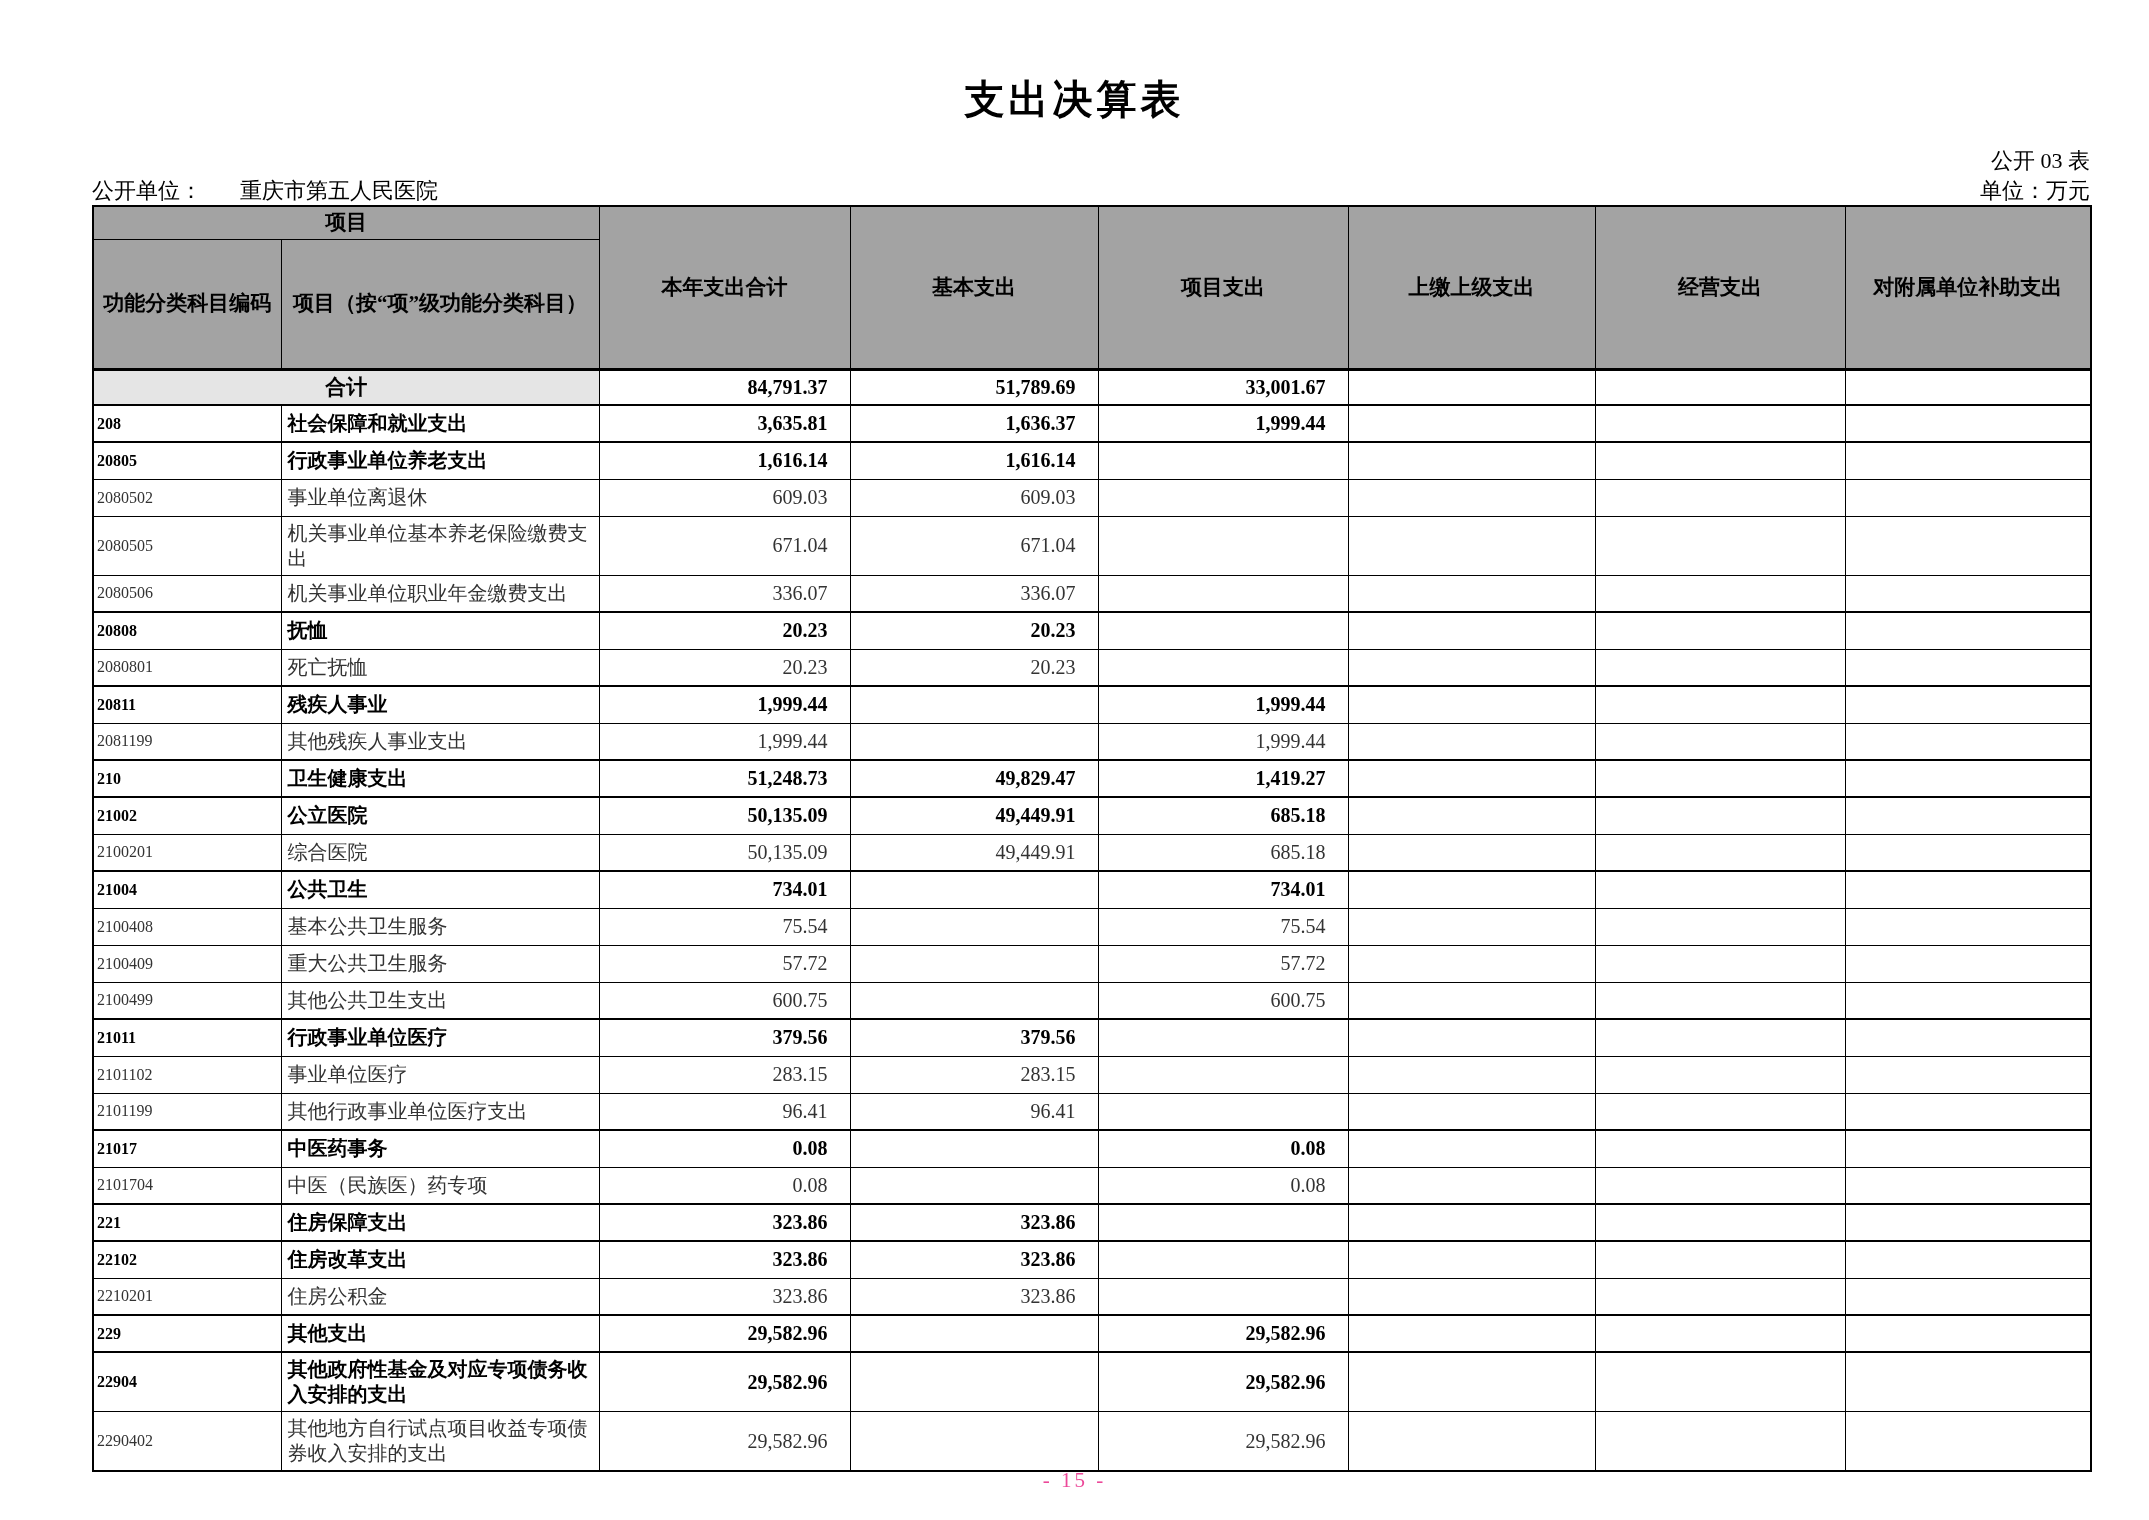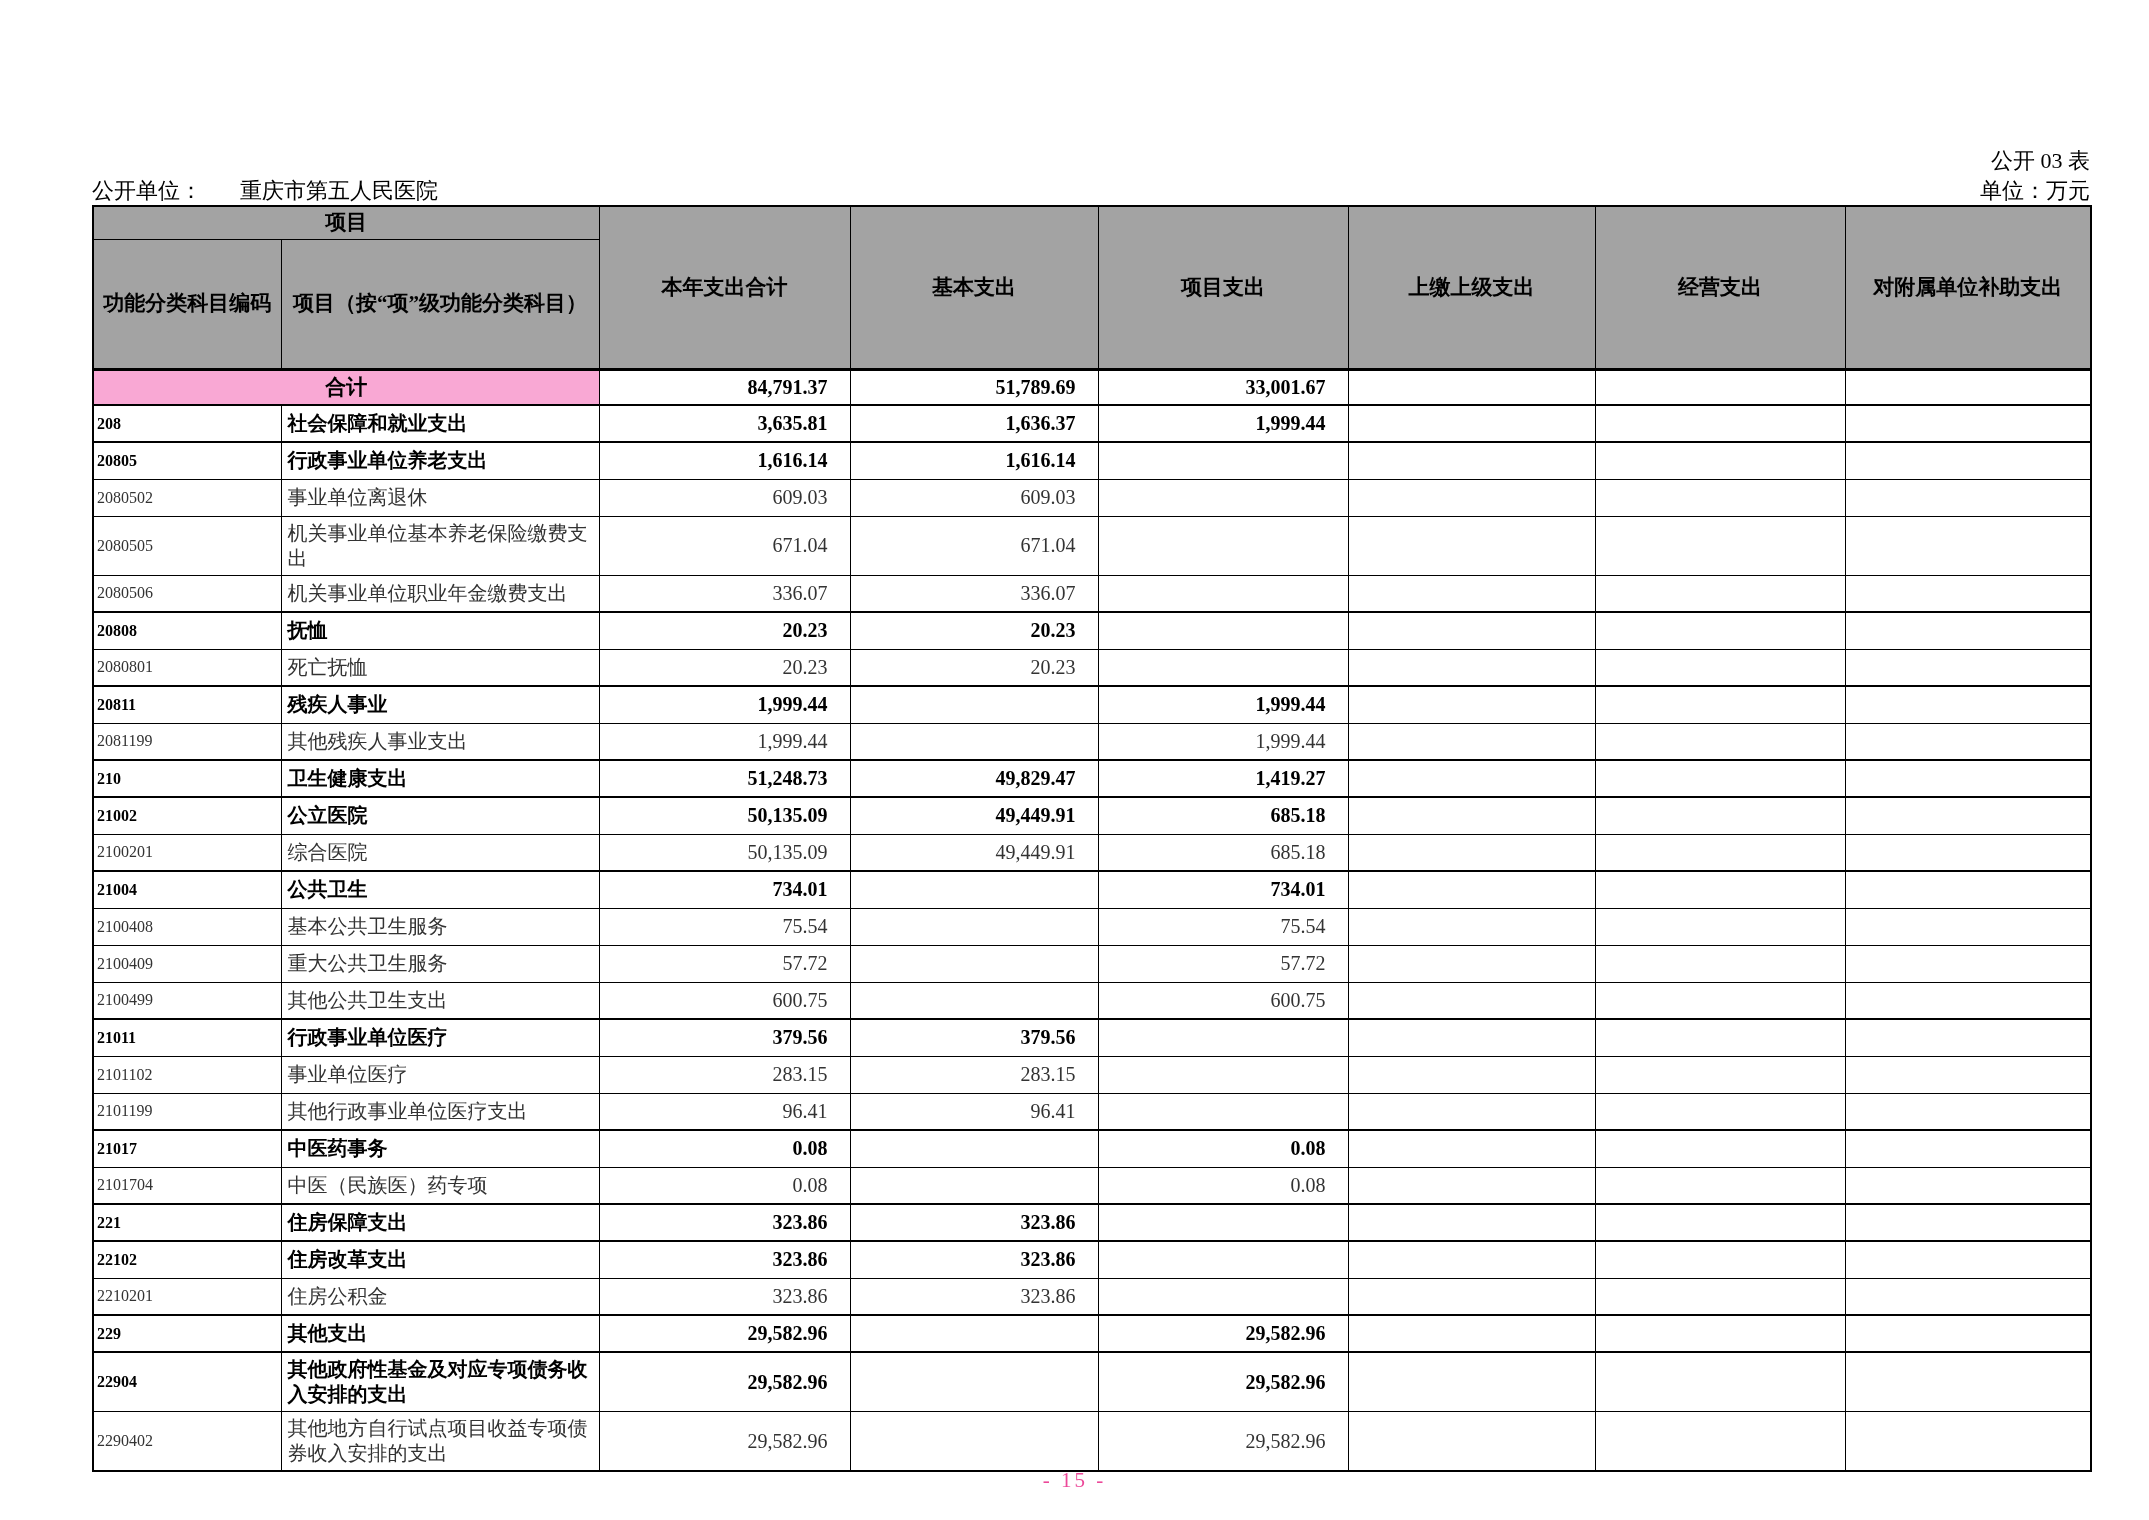--- a/index.html
+++ b/index.html
@@ -87,41 +87,42 @@
   td.num {
     font-size: 20px;
     text-align: right;
     padding-right: 22px;
     color: #333;
   }
   tr.bold td { font-weight: 700; color: #000; }
   tr.section td { border-top: 2px solid #000; }
   tr.total-row td { border-bottom: 2px solid #000; font-weight: 700; color: #000; }
   td.total-label {
-    background: #f9a8d4;
+    background: #e5e5e5;
     text-align: center;
     font-size: 21px;
     font-weight: 700;
   }
   .page-num {
     position: absolute;
     top: 1468px;
     left: 0;
     width: 100%;
     text-align: center;
     font-size: 21px;
     color: #ec4899;
     letter-spacing: 3px;
   }
 </style>
 </head>
 <body>
 
 <div class="page">
 
+  <div class="doc-title">支出决算表</div>
 
   <div class="table-code">公开 03 表</div>
 
   <div class="meta-left">
     <span>公开单位：</span><span class="unit-name">重庆市第五人民医院</span>
   </div>
 
   <div class="meta-right">单位：万元</div>
 
   <table class="fin">

